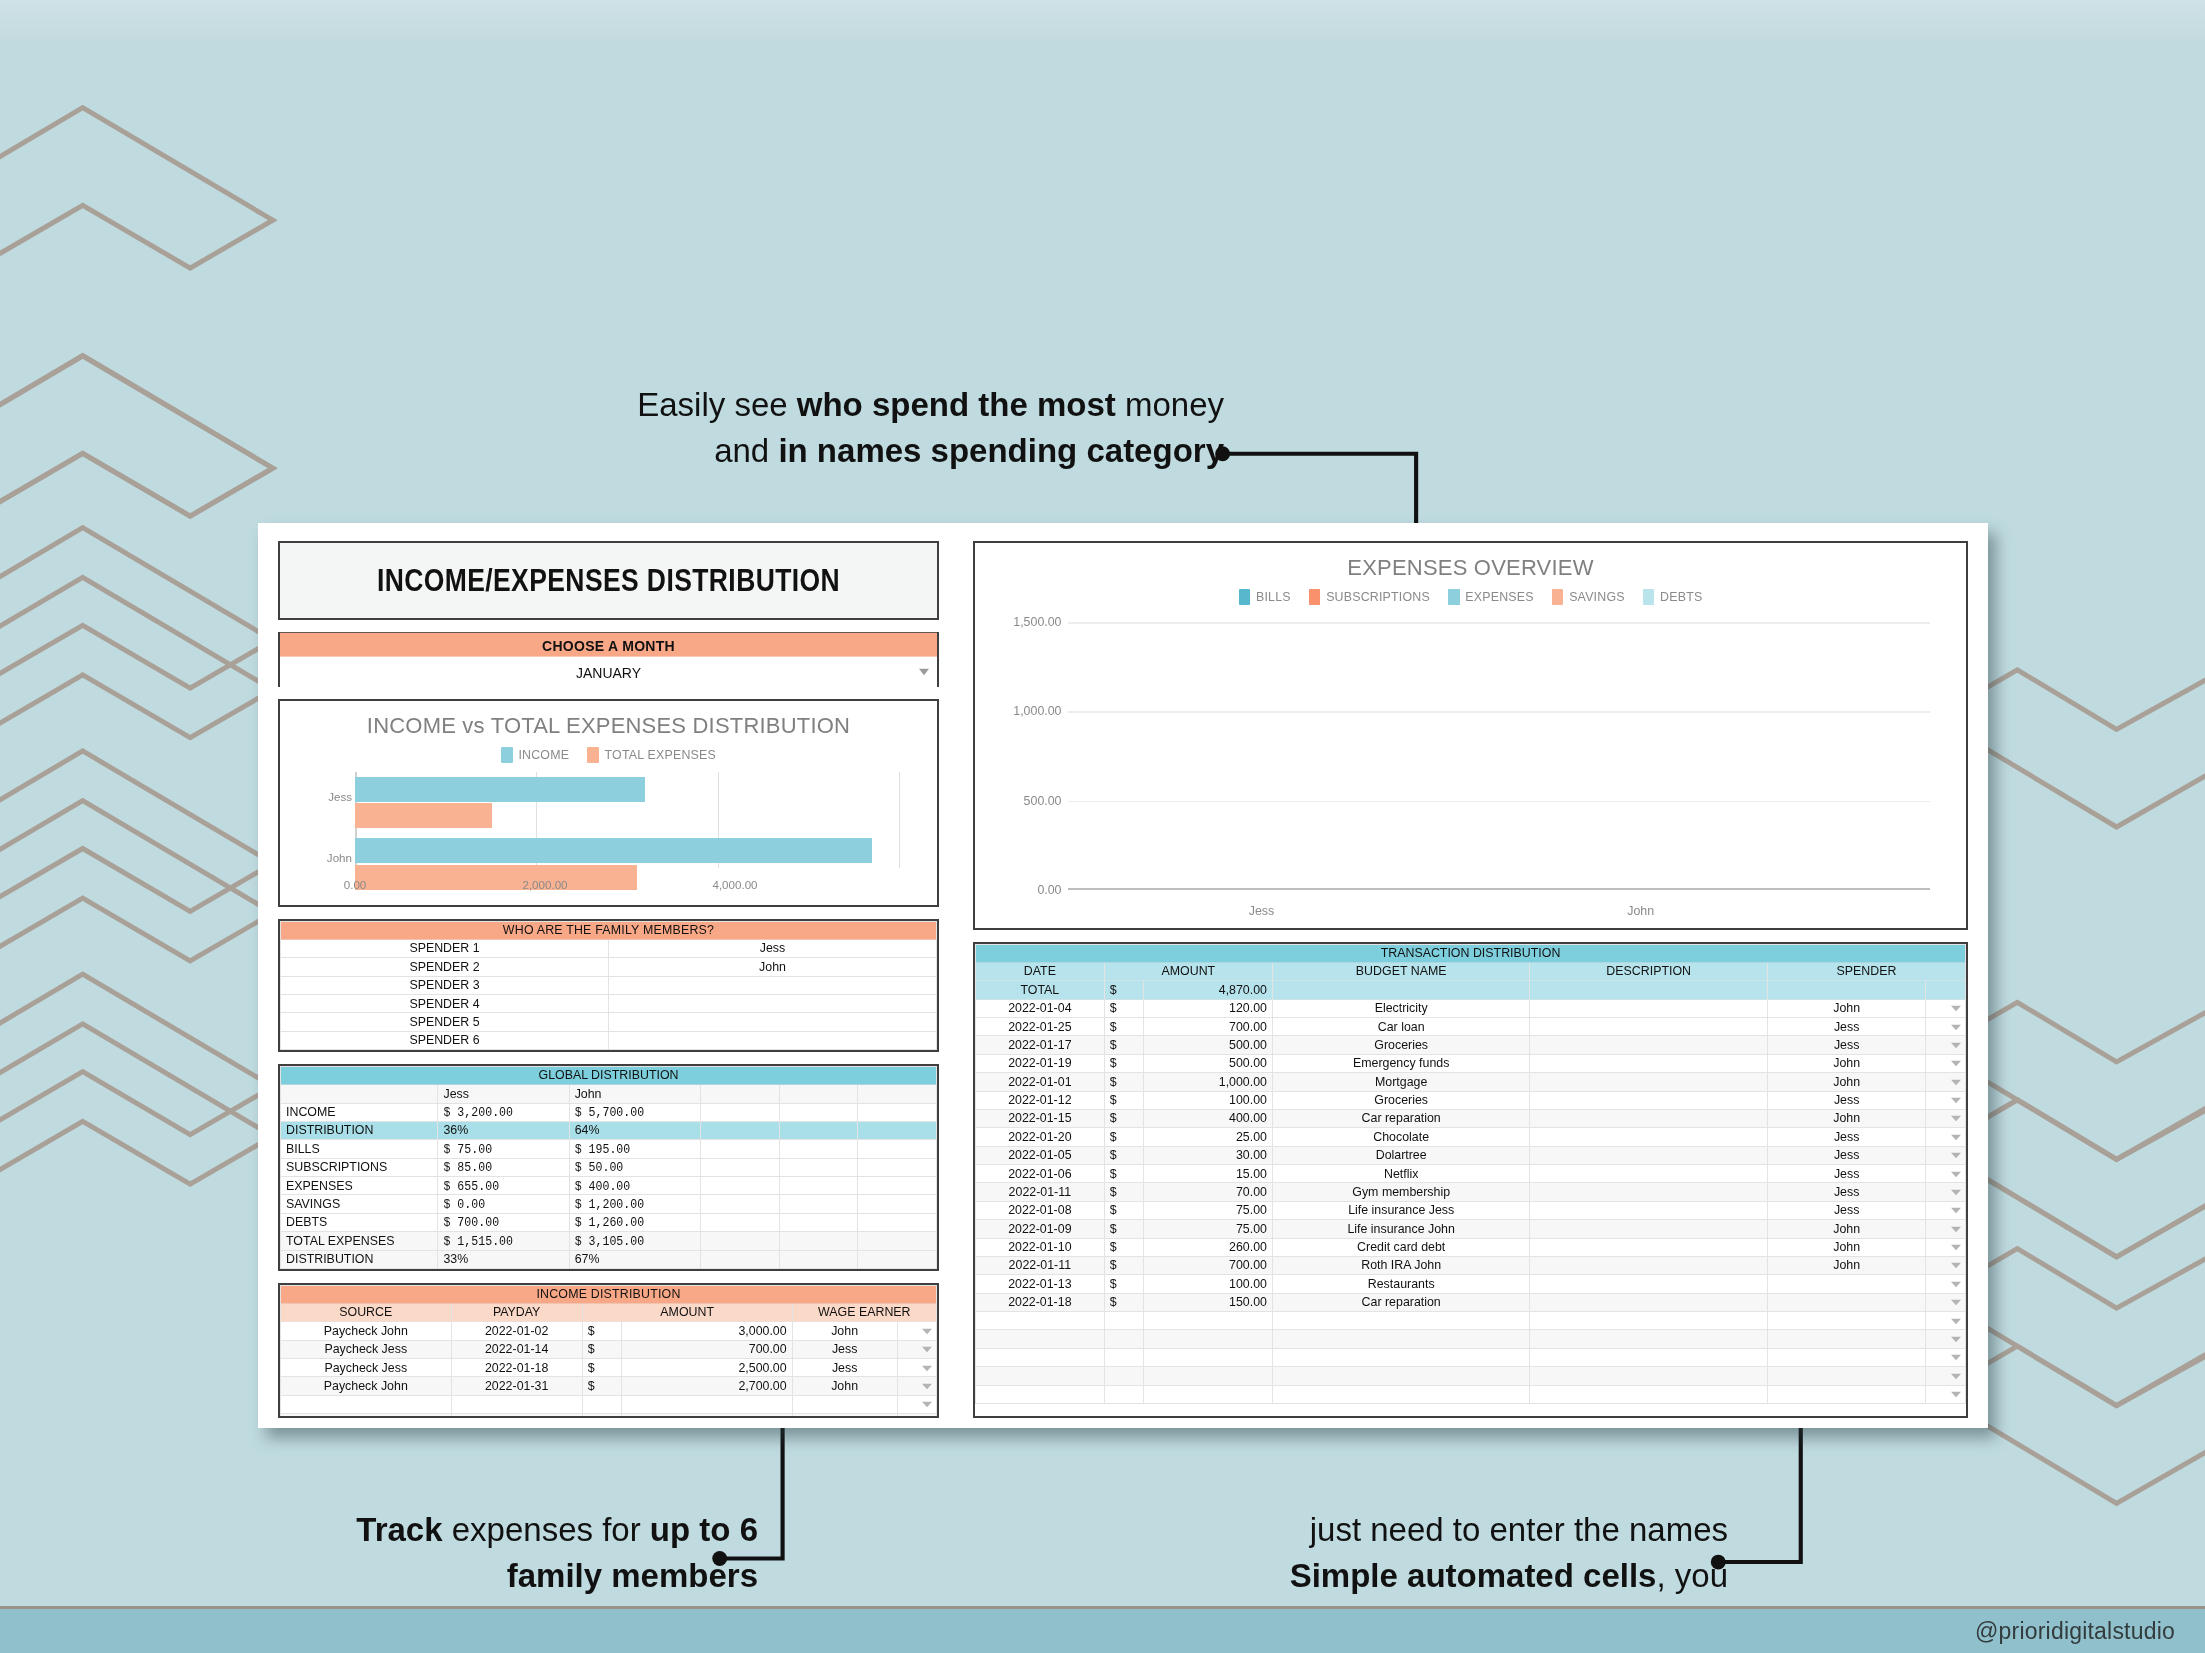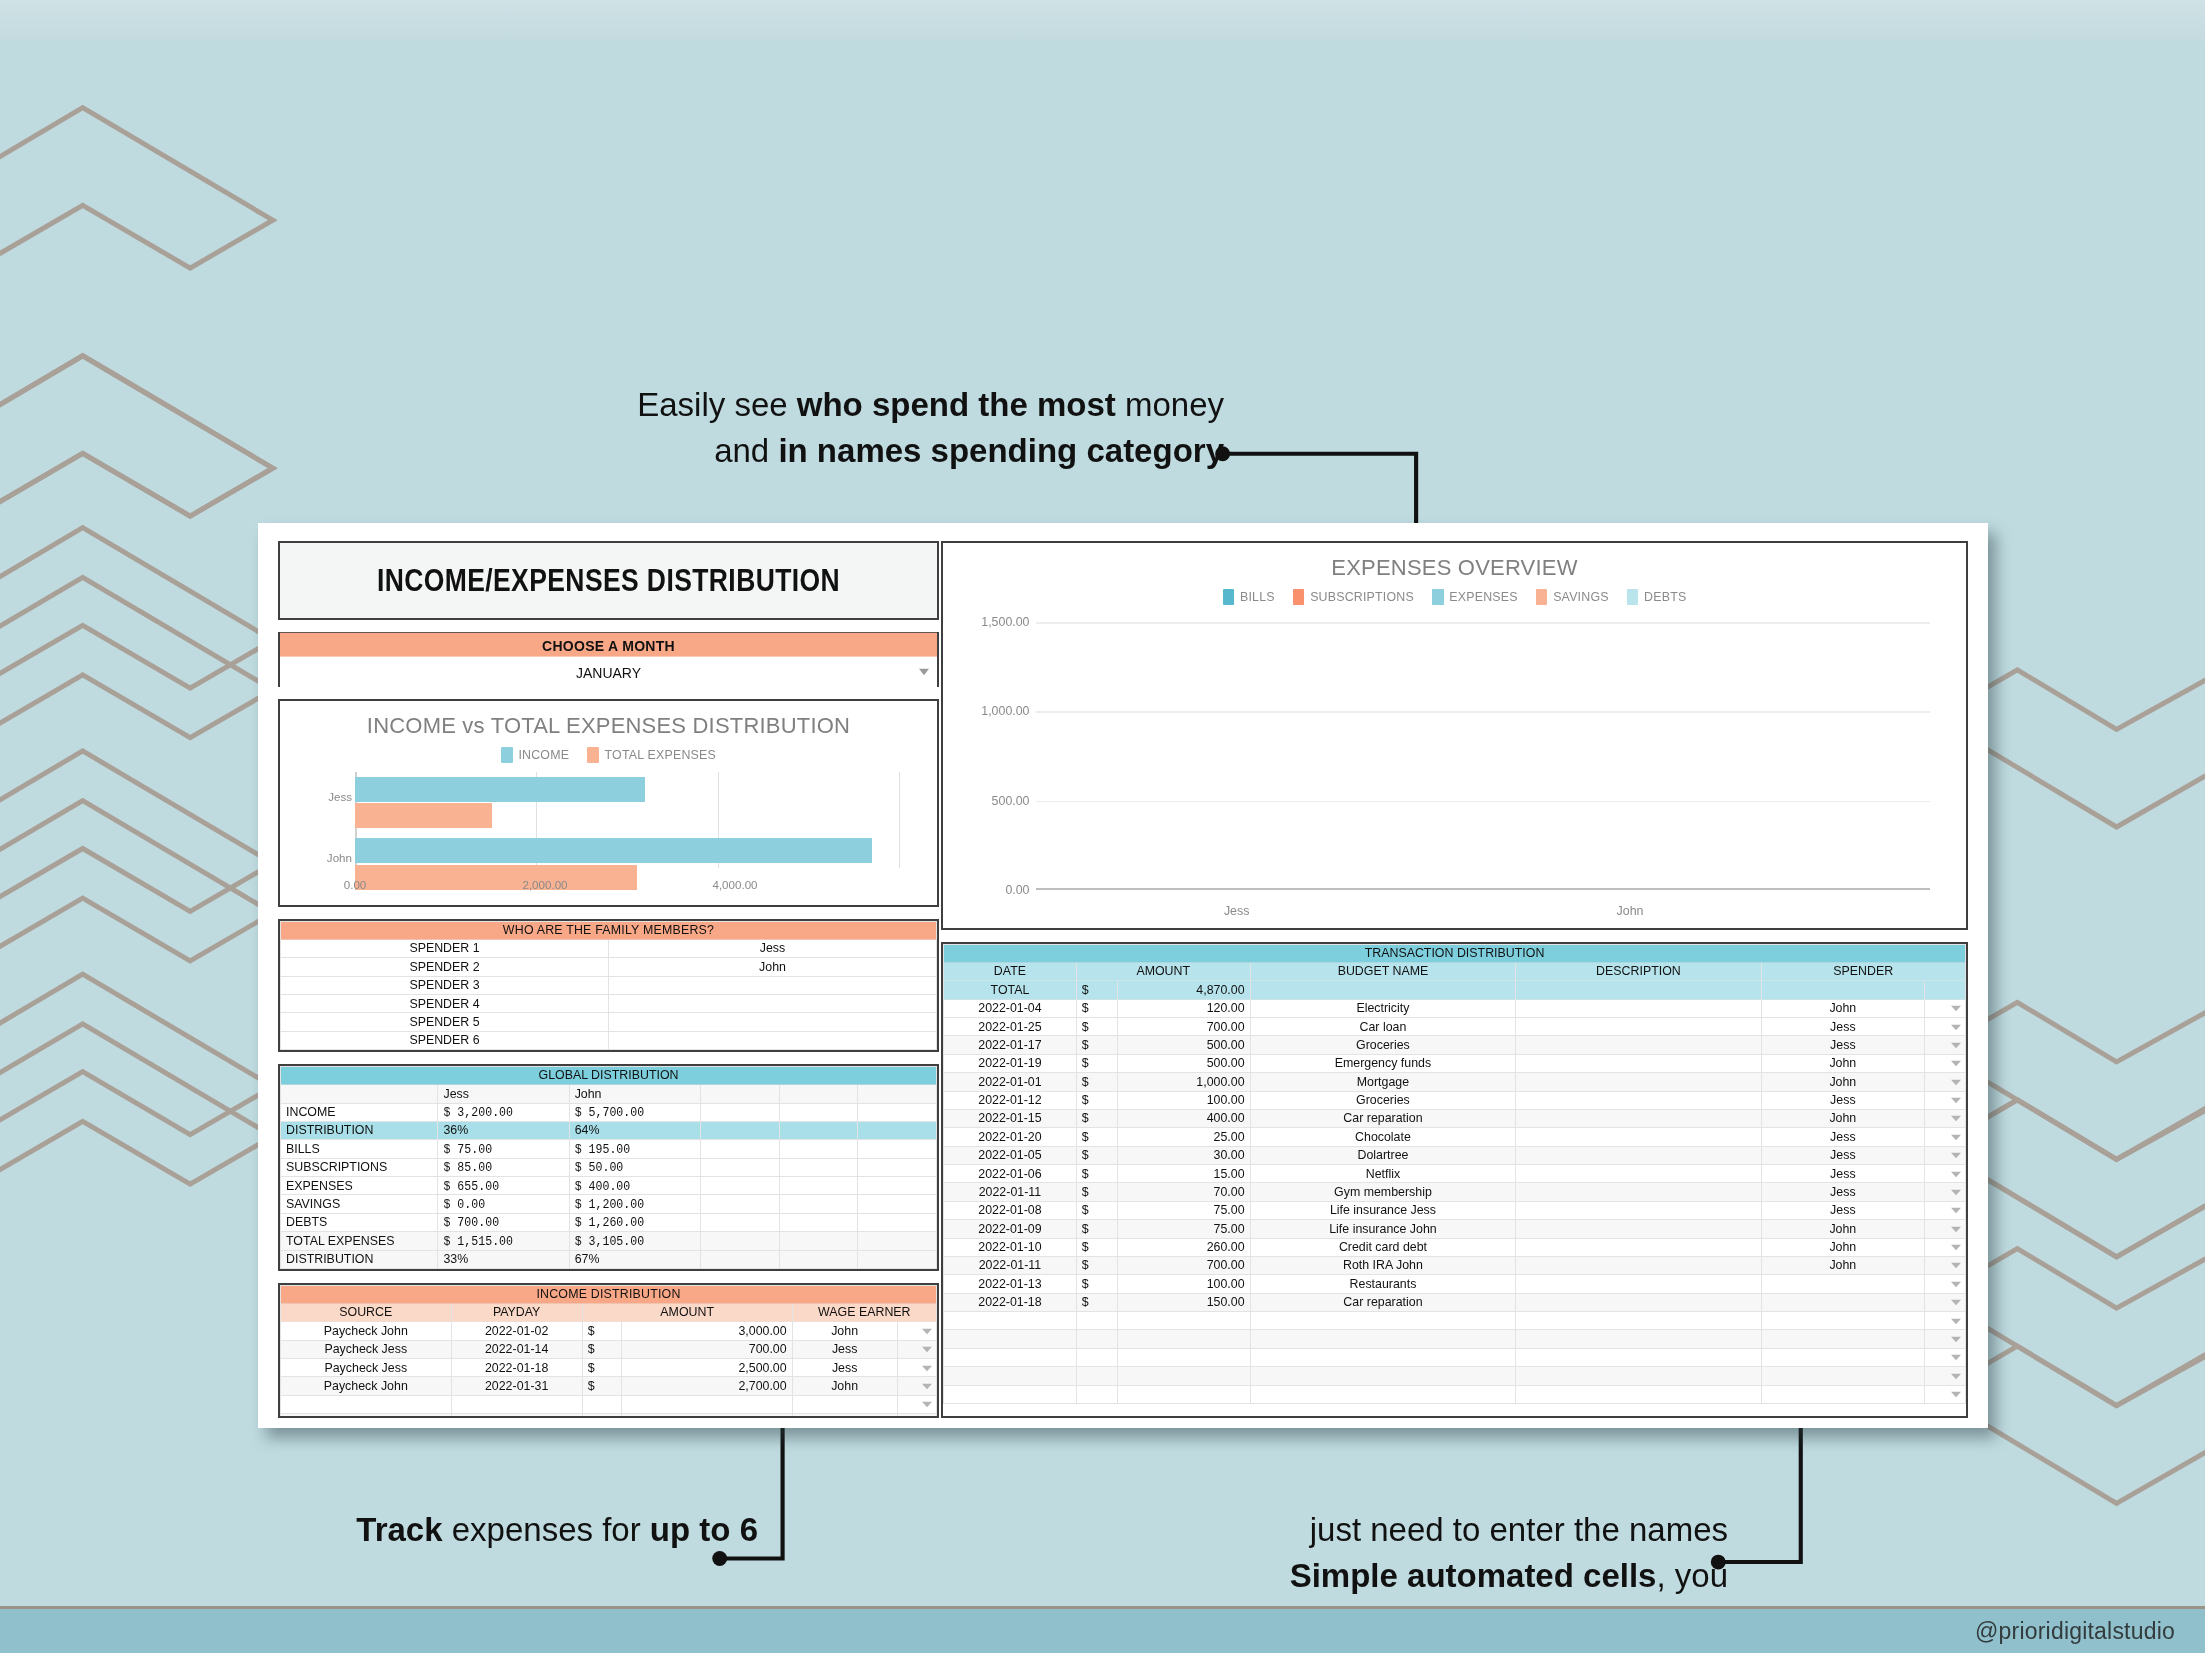--- a/index.html
+++ b/index.html
@@ -73,21 +73,21 @@
     position: absolute; left: 266px; top: 533px;
     width: 1730px; height: 905px;
     background: rgba(40,60,66,.45);
     filter: blur(7.4px);
   }
   .sheet {
     position: absolute; left: 258px; top: 523px;
     width: 1730px; height: 905px;
     background: #ffffff;
     padding: 18px 20px 10px 20px;
-    display: flex; gap: 2px;
+    display: flex; gap: 34px;
     overflow: hidden;
   }
   .col-left { width: 661px; display: flex; flex-direction: column; gap: 11.6px; }
   .col-right { flex: 1; display: flex; flex-direction: column; gap: 11.6px; }
 
   .panel { border: 2.5px solid #3f3f3f; background: #fff; }
 
   
   .title-cell {
     height: 79px; background: #f4f5f5;
@@ -227,20 +227,23 @@
     <svg width="215" height="265" viewBox="0 0 260 320">
       <circle cx="8" cy="20" r="9" fill="#111"></circle>
       <path d="M 8 20 L 242 20 L 242 296" stroke="#111" stroke-width="5" fill="none"></path>
       <ellipse cx="242" cy="300" rx="9" ry="13" fill="#111"></ellipse>
     </svg>
   </div>
 
   <div class="callout ca-bl">
     <div>
       <b>Track</b><span> expenses for </span><b>up to 6</b>
+    </div>
+    <div>
+      <b>family members</b>
     </div>
   </div>
   <div class="leader" style="left:713px; top:1034px;">
     <svg width="116" height="546" viewBox="0 0 140 660">
       <ellipse cx="84" cy="8" rx="10" ry="14" fill="#111"></ellipse>
       <path d="M 84 10 L 84 634 L 14 634" stroke="#111" stroke-width="5" fill="none"></path>
       <circle cx="8" cy="634" r="9" fill="#111"></circle>
     </svg>
   </div>
 

